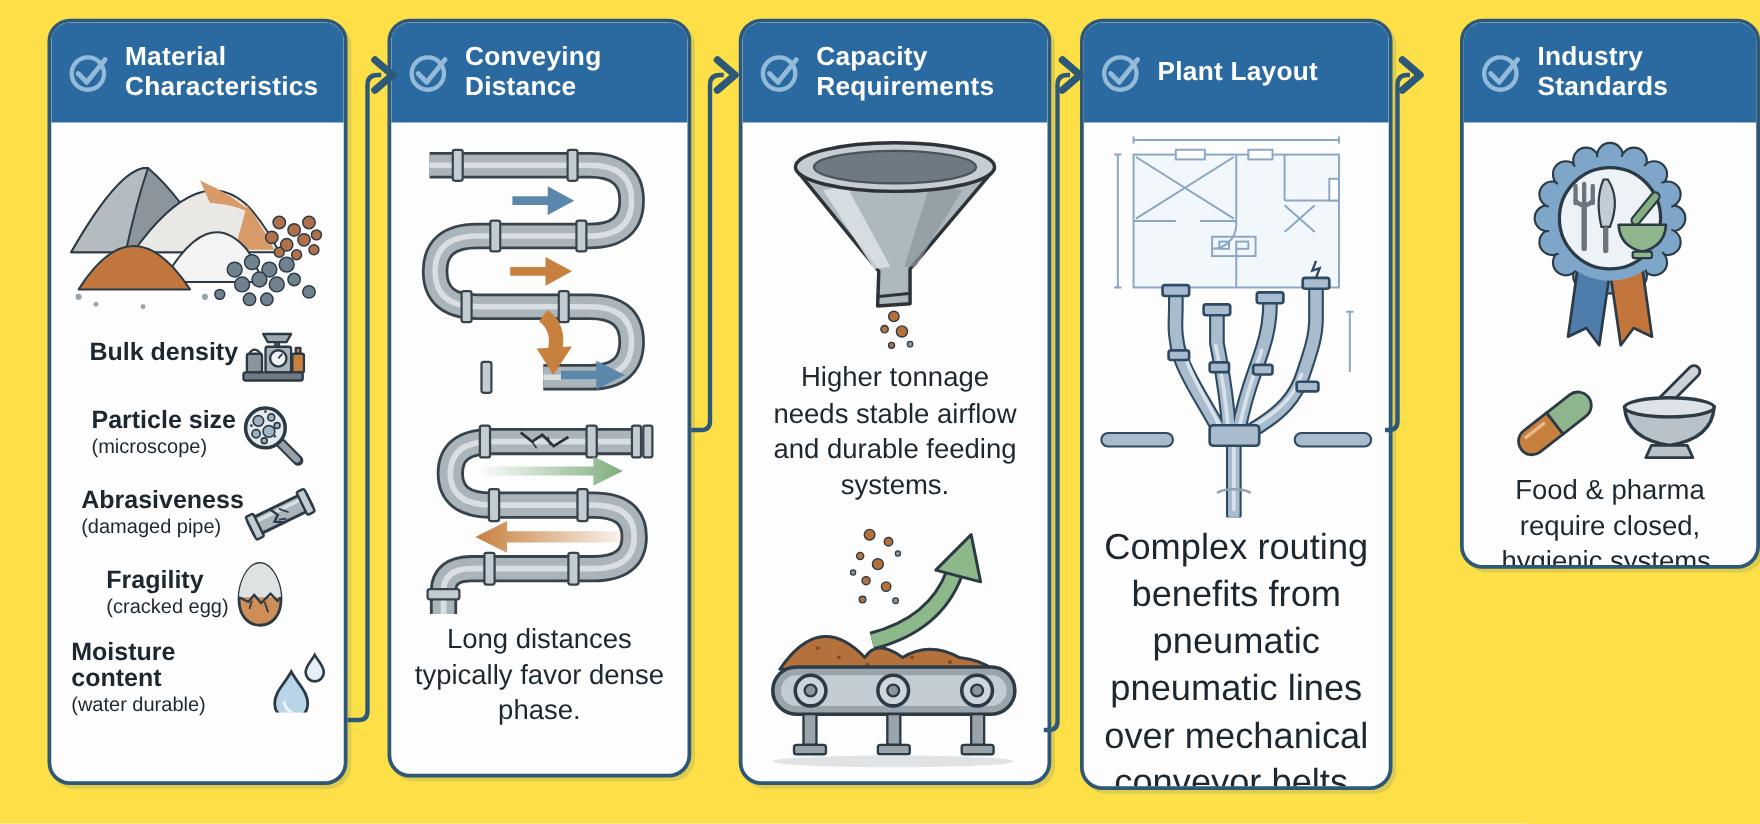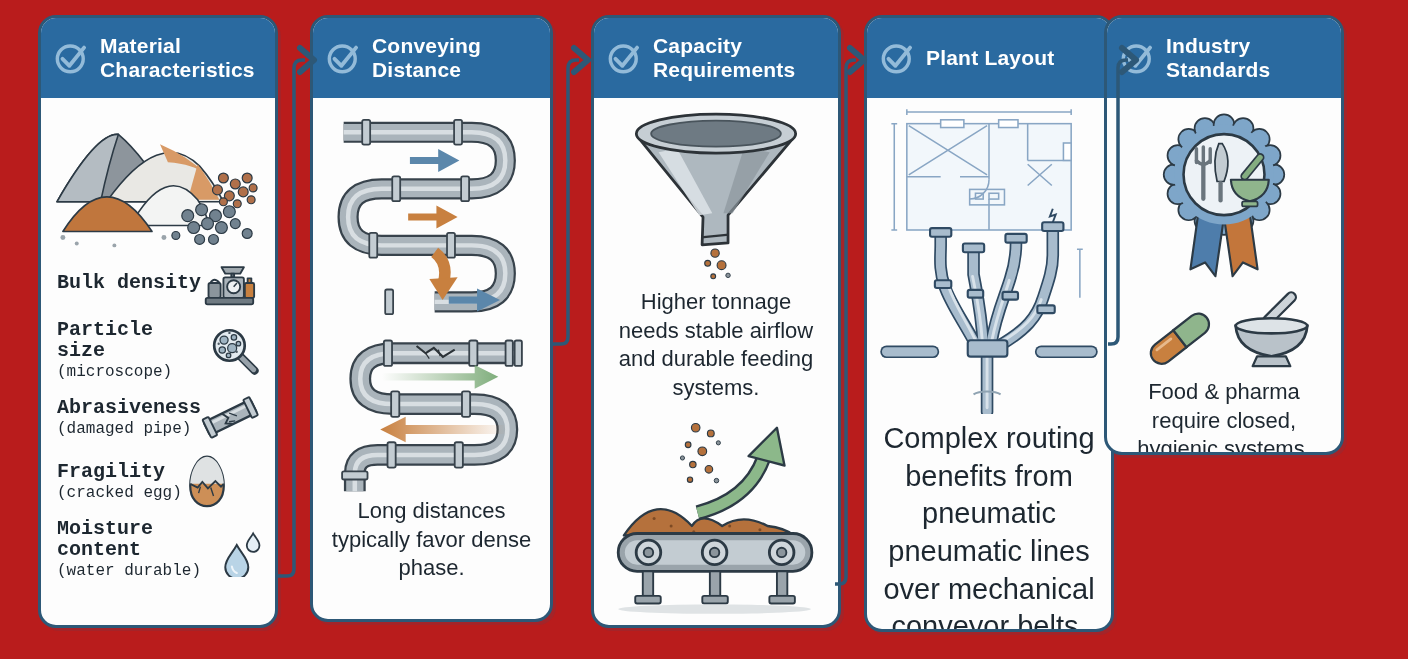--- a/index.html
+++ b/index.html
@@ -1,27 +1,27 @@
 <!DOCTYPE html>
 <html><head>
 <meta charset="utf-8">
 <style>
   html,body{margin:0;padding:0;background:#fbfbfa;}
-  .stage{position:relative;width:1408px;height:659px;background:#b91c1c;overflow:hidden;
+  .stage{position:relative;width:1408px;height:659px;background:#fde047;overflow:hidden;
          font-family:"Liberation Sans",sans-serif;color:#1d2730;}
   .panel{position:absolute;top:15px;background:#fdfdfd;border:3px solid #2d5877;border-radius:18px;
          overflow:hidden;box-sizing:border-box;box-shadow:3px 3px 0 rgba(45,88,119,.14);
          display:flex;flex-direction:column;}
   .panel-header{background:#2a6aa0;display:flex;align-items:center;gap:9px;
          padding:10px 8px 10px 12px;min-height:80px;box-sizing:border-box;flex-shrink:0;}
   .panel-title{color:#ffffff;font-size:21px;font-weight:bold;line-height:1.13;margin:0;letter-spacing:.2px;}
   .check-badge{flex-shrink:0;}
   .panel-body{flex:1;display:flex;flex-direction:column;align-items:center;padding:6px 8px 10px;}
   .item-list{width:100%;display:flex;flex-direction:column;gap:9px;padding:2px 6px 4px 8px;box-sizing:border-box;}
-  .item-row{display:flex;align-items:center;justify-content:flex-start;width:100%;font-family:Liberation Mono, monospace;}
+  .item-row{display:flex;align-items:center;justify-content:center;width:100%;}
   .item-text{display:flex;flex-direction:column;}
   .item-label{font-size:20px;font-weight:bold;line-height:1.05;}
   .item-sub{font-size:16px;line-height:1.15;margin-top:2px;}
   .caption{font-size:22px;line-height:1.3;text-align:center;margin:6px 6px 10px;}
   .caption strong{display:block;font-weight:normal;}
   .caption.push-down{margin-top:auto;margin-bottom:26px;}
   .overlay{position:absolute;left:0;top:0;pointer-events:none;}
   .bottom-strip{position:absolute;left:36px;right:40px;bottom:1px;height:8px;border-radius:4px;opacity:.5;
      background:linear-gradient(90deg,#cicaca,#9a9a9a 15%,#c6c6c6 40%,#8f8f8f 65%,#c2c2c2 90%,#d5d5d5);}
 </style>
@@ -386,21 +386,21 @@
           <rect x="134" y="194" width="16" height="8" rx="2"></rect>
           <rect x="170" y="208" width="18" height="8" rx="2"></rect>
         </g>
         <path d="M186,108 l-3,8 6,-2 -3,8" fill="none" stroke="#2f4a63" stroke-width="2"></path>
         <path d="M104,300 C110,296 126,296 132,300" fill="none" stroke="#8fa3b2" stroke-width="2"></path>
       </svg>
       <p class="caption" style="margin-top:6px;font-size:29px;">Complex routing benefits from pneumatic pneumatic lines over mechanical conveyor belts.</p>
     </div>
   </div>
 
-  <div class="panel" style="left:1104px;width:240px;height:440px;">
+  <div class="panel" style="left:1168px;width:240px;height:440px;">
     <div class="panel-header">
       <svg class="check-badge" width="38" height="38" viewBox="0 0 44 44">
         <circle cx="20" cy="23" r="15" fill="none" stroke="#93bbd9" stroke-width="4"></circle>
         <polyline points="11,23 19,31 36,10" fill="none" stroke="#93bbd9" stroke-width="4.5" stroke-linecap="round" stroke-linejoin="round"></polyline>
       </svg>
       <h2 class="panel-title">Industry Standards</h2>
     </div>
     <div class="panel-body">
       <svg width="176" height="186" viewBox="0 0 200 216">
         <g fill="#7ea6c9" stroke="#2c3a45" stroke-width="2">

